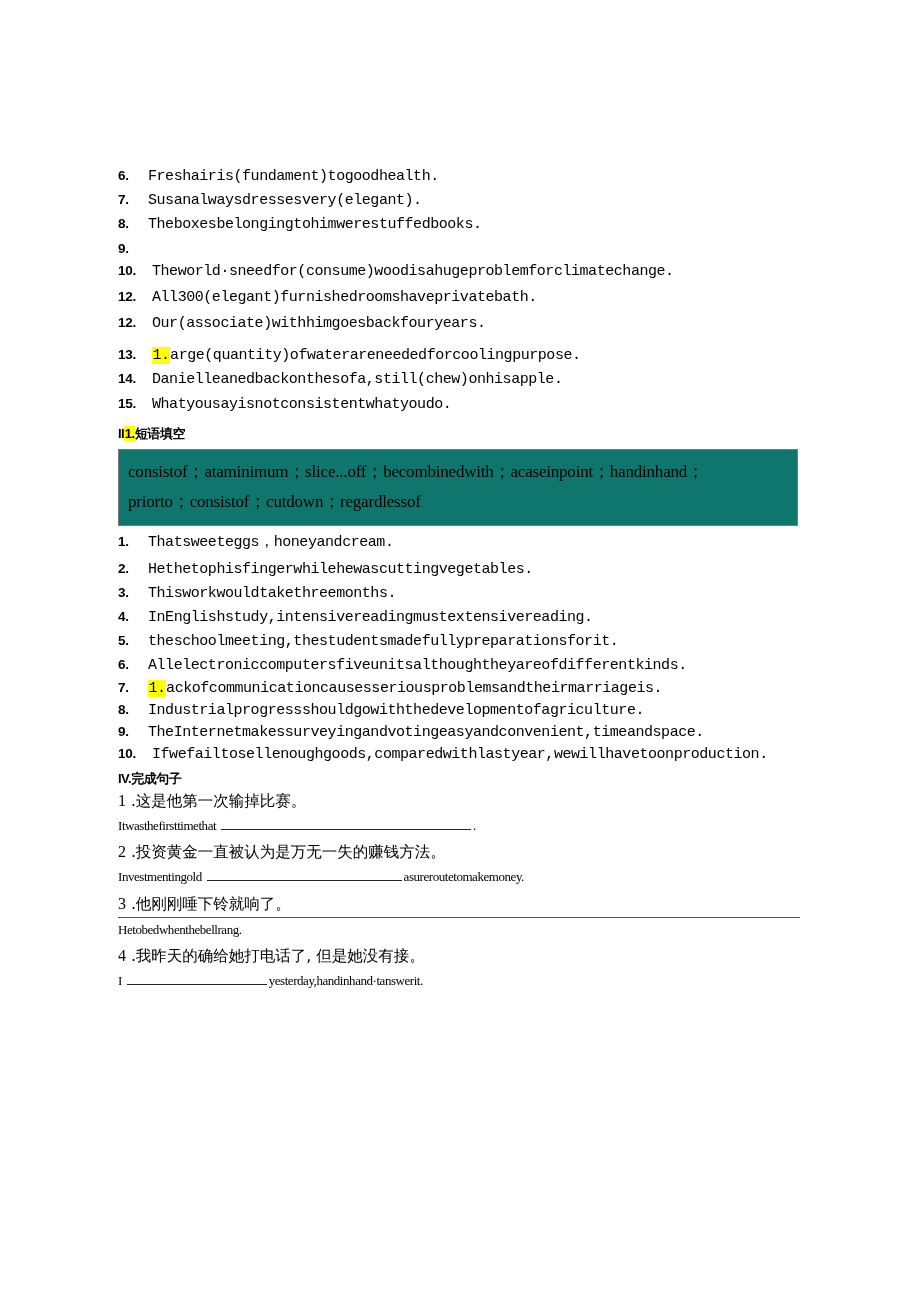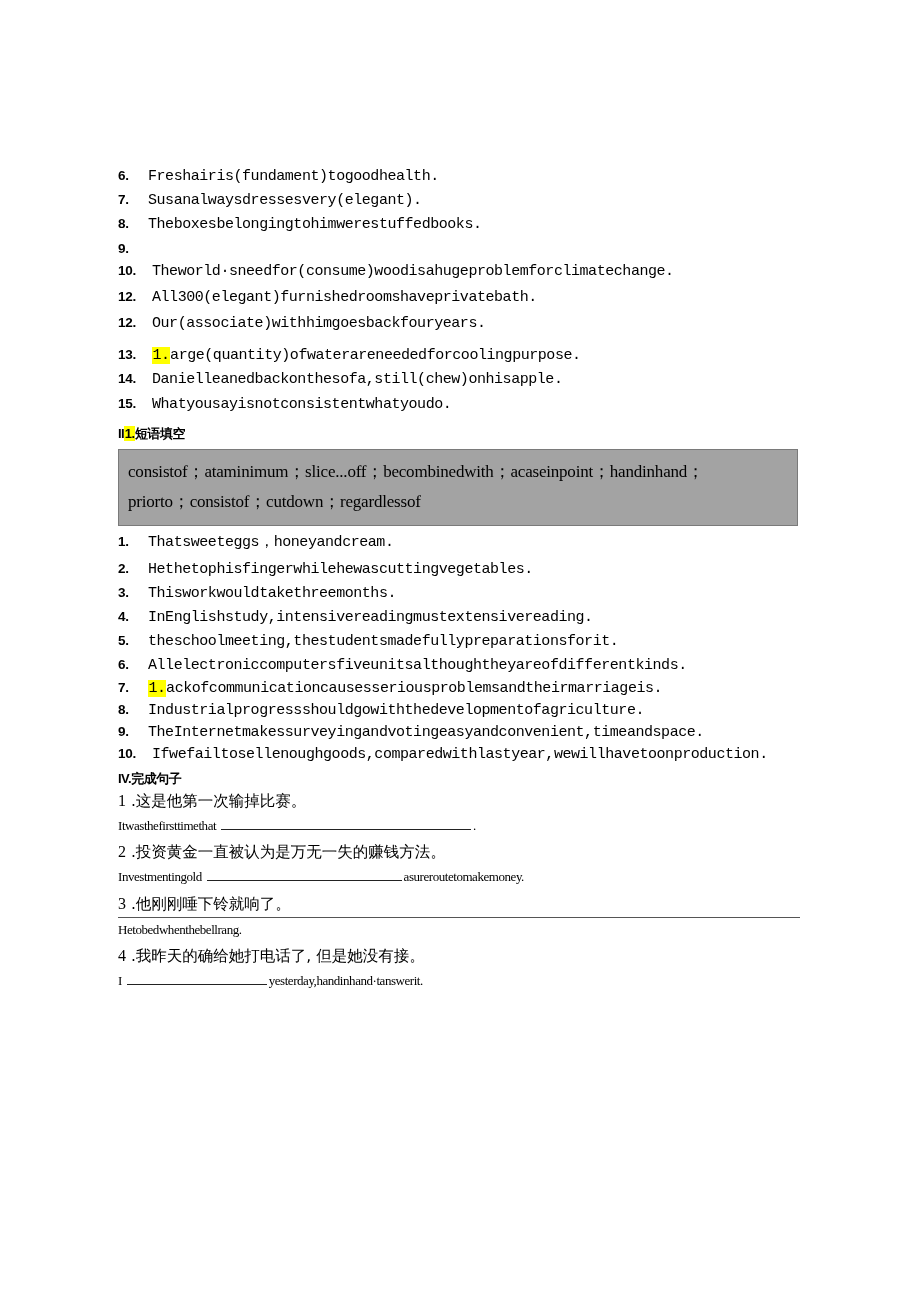--- a/index.html
+++ b/index.html
@@ -81,21 +81,21 @@
     font-weight: bold;
   }
 
   
   .phrase-box {
     border: 1px solid #7a7a7a;
     padding: 7px 9px 9px 9px;
     width: 660px;
     box-sizing: content-box;
     margin: 0 0 8px 0;
-    background: #a3a3a3;
+    background: #0f766e;
   }
   .phrase-line {
     font-family: "Liberation Serif", "DejaVu Serif", serif;
     font-size: 17px;
     line-height: 1.75;
     letter-spacing: -0.2px;
     white-space: pre-wrap;
   }
 
   

